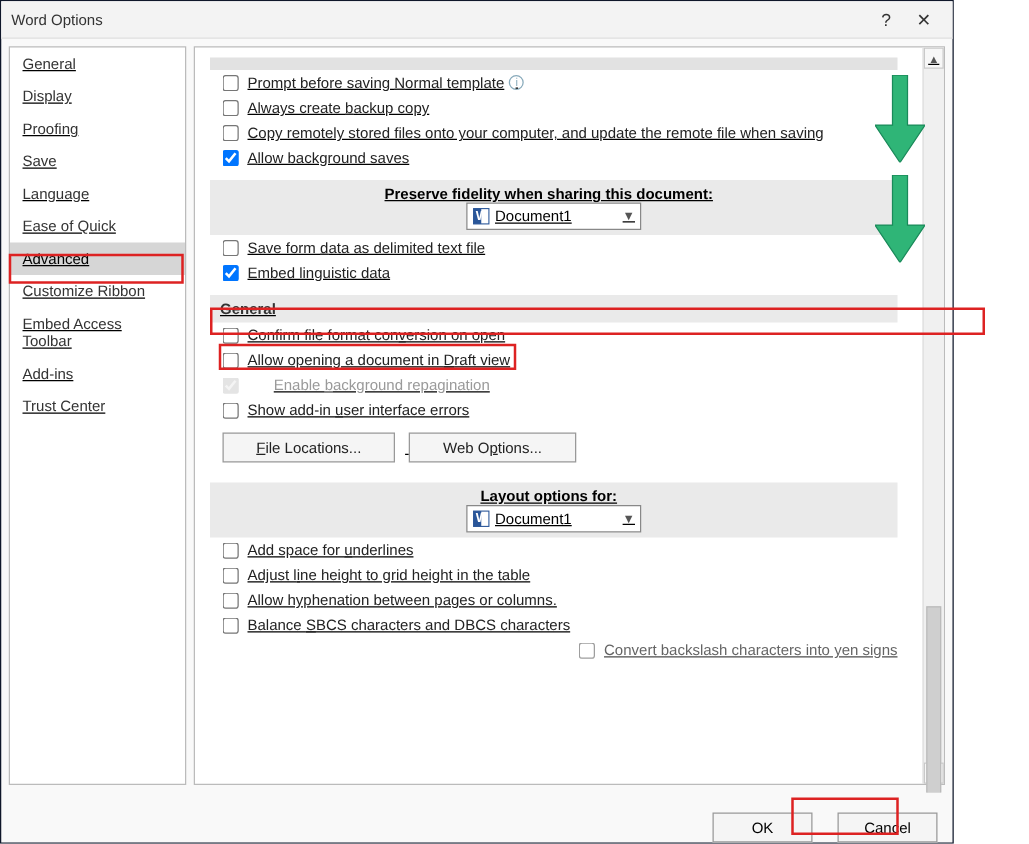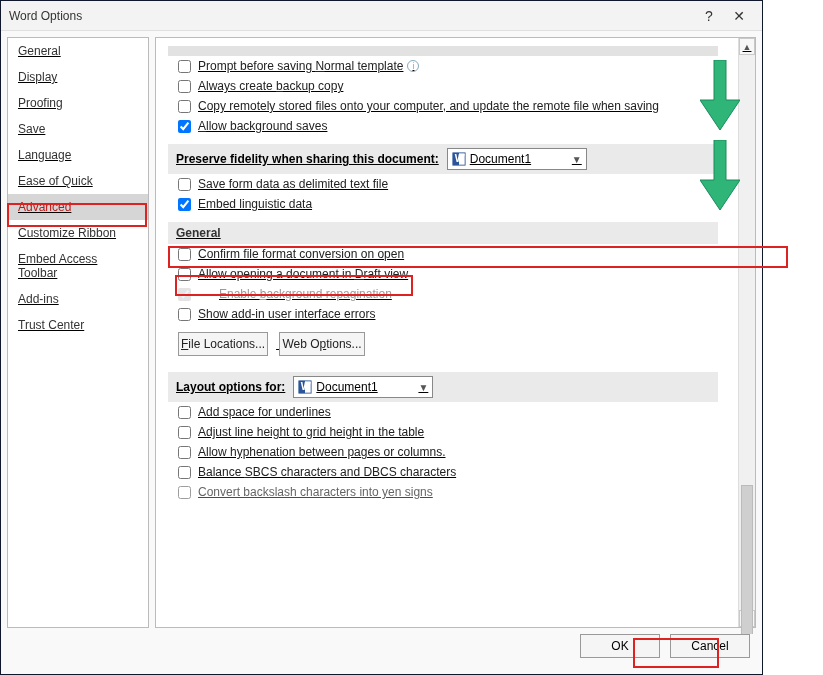--- a/index.html
+++ b/index.html
@@ -4,21 +4,21 @@
 <style>
 * { box-sizing: border-box; margin: 0; padding: 0; font-family: "Segoe UI", Arial, sans-serif; font-size: 12px; }
 body { background: #fff; width: 823px; height: 675px; position: relative; overflow: hidden; }
 .dialog { width: 763px; height: 675px; border: 1px solid #0f172a; display: flex; flex-direction: column; background: #f9f9f9; }
 .titlebar { height: 30px; display: flex; align-items: center; padding: 0 8px; background: #f3f3f3; border-bottom: 1px solid #e0e0e0; }
 .titlebar .title { flex: 1; color: #333; }
 .titlebar .btn { width: 30px; height: 28px; display: flex; align-items: center; justify-content: center; color: #333; font-size: 14px; cursor: default; }
 .body { flex: 1; display: flex; overflow: hidden; text-decoration: underline; }
 .sidebar { width: 142px; border: 1px solid #bbb; margin: 6px 0 6px 6px; background: #fff; }
 .sidebar .item { padding: 6px 10px; color: #333; cursor: default; }
-.sidebar .item.selected { background: #d6d6d6; color: #b91c1c; }
+.sidebar .item.selected { background: #d6d6d6; color: #000000; }
 .hl-red-sidebar { border: 2px solid #d22; position: absolute; left: 7px; top: 203px; width: 140px; height: 24px; pointer-events: none; z-index: 50; }
 .content-wrap { flex: 1; margin: 6px 6px 6px 6px; border: 1px solid #bbb; background: #fff; position: relative; display: flex; }
 .content { flex: 1; padding: 8px 20px 8px 12px; overflow: hidden; position: relative; }
 .vscroll { width: 17px; background: #f0f0f0; border-left: 1px solid #ddd; display: flex; flex-direction: column; }
 .scrollbtn { height: 17px; border: 1px solid #c9c9c9; background: #f7f7f7; display: flex; align-items: center; justify-content: center; font-size: 9px; color: #555; }
 .scrolltrack { flex: 1; position: relative; }
 .scrollthumb { position: absolute; left: 2px; right: 2px; top: 430px; height: 150px; background: #cfcfcf; border: 1px solid #bbb; }
 .section-title { background: #eaeaea; padding: 4px 8px; font-weight: 600; color: #333; margin-top: 8px; }
 .section-title.dark { background: #e2e2e2; }
 .opt { display: flex; align-items: center; padding: 3px 0 3px 10px; color: #222; }
@@ -26,30 +26,30 @@
 .opt.disabled { color: #9a9a9a; gap: 21px; }
 .opt.disabled input { opacity: 0.6; }
 .u { text-decoration: underline; }
 .info-icon { display: inline-block; width: 12px; height: 12px; border: 1px solid #8ab; border-radius: 50%; color: #8ab; font-size: 9px; line-height: 10px; text-align: center; margin-left: 4px; }
 .selectbox { display: inline-flex; align-items: center; border: 1px solid #888; background: #fff; height: 22px; min-width: 140px; padding: 0 4px; }
 .selectbox .doc-icon { width: 14px; height: 14px; margin-right: 4px; }
 .selectbox .arrow { margin-left: auto; font-size: 10px; color: #555; }
 .mail-row { display: flex; align-items: flex-start; padding: 4px 0 4px 10px; }
 .mail-row textarea { width: 370px; height: 80px; resize: none; border: 1px solid #aaa; font-family: inherit; font-size: 12px; margin-left: 8px; }
 .btnrow { padding: 8px 0 8px 10px; }
-.msbtn { display: inline-block; border: 1px solid #999; background: #f5f5f5; padding: 4px 2px; margin-right: 8px; color: #222; cursor: default; }
-.layout-row { display: flex; align-items: center; background: #eaeaea; padding: 4px 8px; margin-top: 8px; }
+.msbtn { display: inline-block; border: 1px solid #999; background: #f5f5f5; padding: 4px 26px; margin-right: 8px; color: #222; cursor: default; }
+.layout-row { display: flex; align-items: center; background: #eaeaea; padding: 4px 8px; margin-top: 8px; flex-direction: column; }
 .layout-row .lbl { font-weight: 600; margin-right: 8px; }
-.footer { height: 40px; display: flex; align-items: flex-start; justify-content: flex-end; padding: 0 12px; gap: 10px; }
+.footer { height: 40px; display: flex; align-items: flex-end; justify-content: flex-end; padding: 0 12px; gap: 20px; }
 .footbtn { width: 80px; height: 24px; border: 1px solid #999; background: #f5f5f5; display: flex; align-items: center; justify-content: center; cursor: default; }
 .hl-ok { border: 2px solid #d22; position: absolute; right: 104px; bottom: 7px; width: 86px; height: 30px; pointer-events: none; z-index: 50; }
 .hl-general { border: 2px solid #d22; position: absolute; left: 168px; top: 246px; width: 620px; height: 22px; pointer-events: none; z-index: 50; }
 .hl-confirm { border: 2px solid #d22; position: absolute; left: 175px; top: 275px; width: 238px; height: 21px; pointer-events: none; z-index: 50; }
 .arrow-svg { position: absolute; z-index: 40; }
-.preserve-row { display: flex; align-items: center; background: #eaeaea; padding: 4px 8px; margin-top: 8px; }
+.preserve-row { display: flex; align-items: center; background: #eaeaea; padding: 4px 8px; margin-top: 8px; flex-direction: column; }
 .preserve-row .lbl { font-weight: 600; margin-right: 8px; }
 .doc-svg { display: inline-block; }
 </style>
 </head>
 <body>
 
 <div class="dialog">
   <div class="titlebar">
     <span class="title">Word Options</span>
     <span class="btn">?</span>
@@ -154,21 +154,21 @@
           <span>Adjust l<span class="u">i</span>ne height to grid height in the table</span>
         </div>
         <div class="opt">
           <input type="checkbox" style="">
           <span>Allow hyphenation between pages or columns.</span>
         </div>
         <div class="opt">
           <input type="checkbox" style="">
           <span>Balance <span class="u">S</span>BCS characters and DBCS characters</span>
         </div>
-        <div class="opt" style="opacity:0.7;">
+        <div class="opt" style="opacity:0.7;justify-content:flex-end;">
           <input type="checkbox" style="">
           <span>Convert backslash characters into yen signs</span>
         </div>
       </div>
       <div class="vscroll">
         <div class="scrollbtn">▲</div>
         <div class="scrolltrack">
           <div class="scrollthumb"></div>
         </div>
         <div class="scrollbtn">▼</div>

